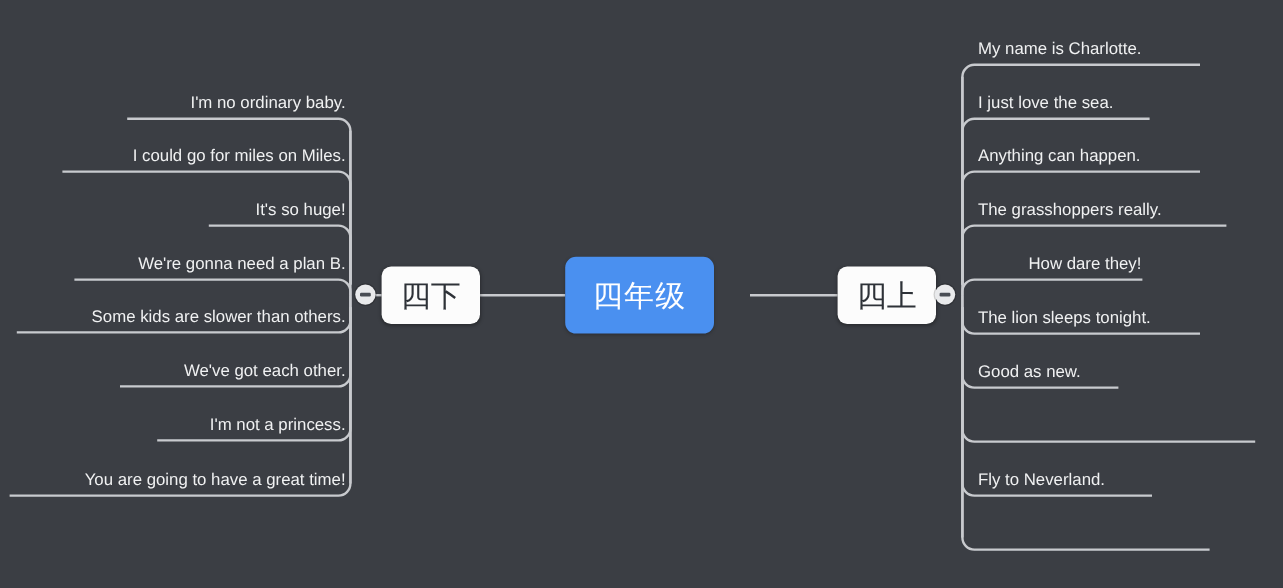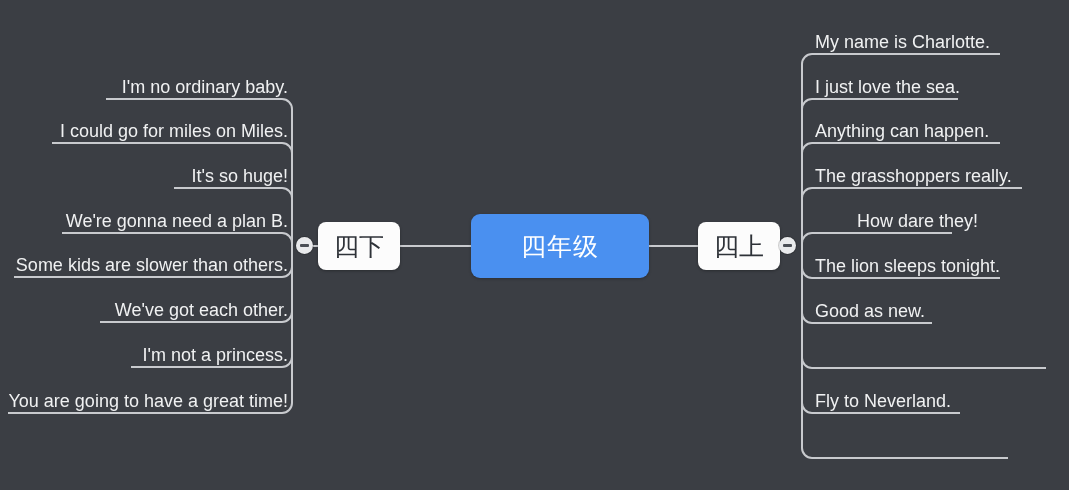--- a/index.html
+++ b/index.html
@@ -31,35 +31,35 @@
     left: 0; top: 0;
     width: 1069px;
     height: 490px;
     pointer-events: none;
   }
   #wires path, #wires line { fill: none; stroke: #c8cace; stroke-width: 2; }
 
   
   .leaf {
     position: absolute;
-    font-size: 18px;
+    font-size: 14px;
     line-height: 1.1;
     color: #f0f1f2;
     white-space: nowrap;
     padding-bottom: 5px;
   }
   .leaf.right { text-align: left; }
   .leaf.left  { text-align: right; }
 
   
   .center-node {
     position: absolute;
     left: 471px;
     top: 214px;
-    width: 178px;
+    width: 124px;
     height: 64px;
     background: #4a90f0;
     border-radius: 9px;
     display: flex;
     align-items: center;
     justify-content: center;
     color: #ffffff;
     font-size: 25px;
     letter-spacing: 1px;
     box-shadow: 0 1px 3px rgba(0,0,0,0.25);

